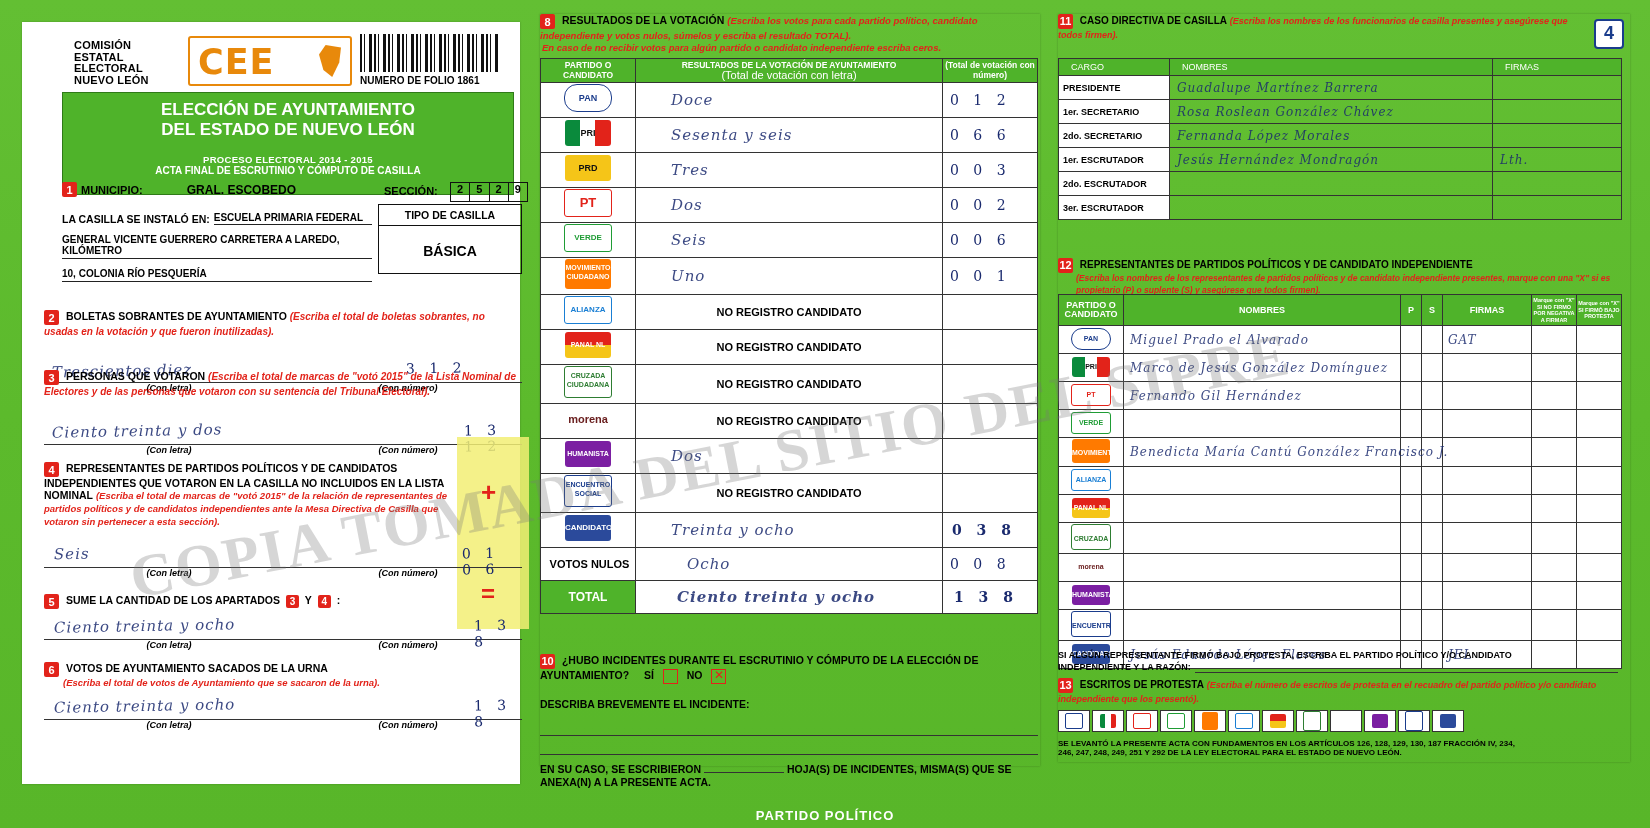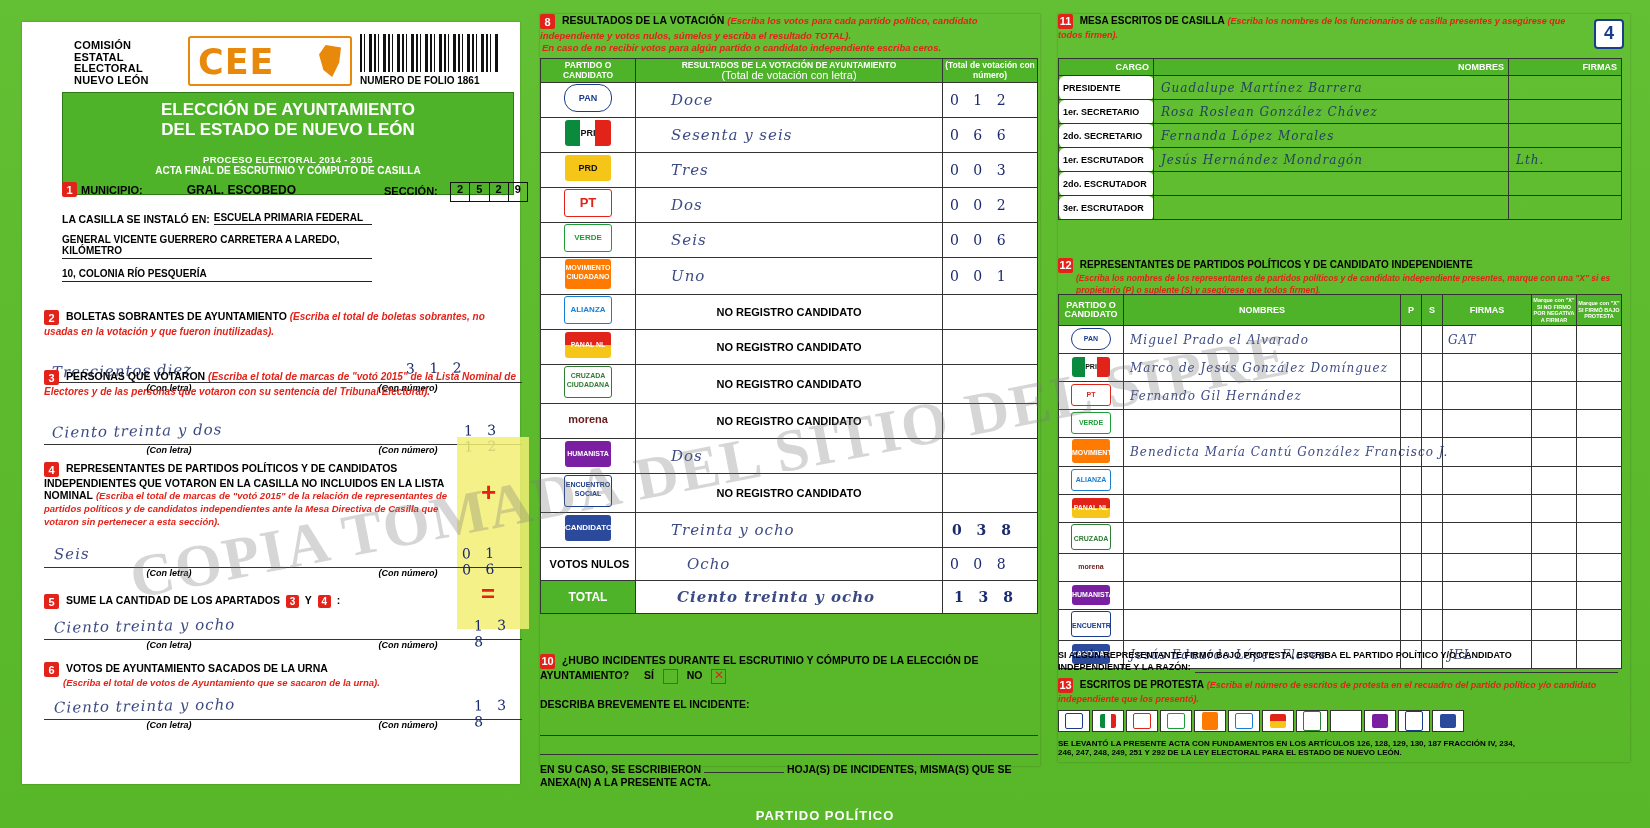--- a/index.html
+++ b/index.html
@@ -114,22 +114,22 @@
   .l-pnanl{background:linear-gradient(180deg,#e2231a 50%,#f5c518 50%);color:#fff;font-size:7px;}
   .l-cruzada{background:#fff;border:1px solid #2e7d32;color:#2e7d32;font-size:7px;line-height:9px;padding-top:4px;}
   .l-morena{background:#fff;color:#6b2020;font-size:11px;font-weight:bold;}
   .l-human{background:#7b1fa2;color:#fff;font-size:7px;}
   .l-encuentro{background:#fff;border:1px solid #1a3c8c;color:#1a3c8c;font-size:7px;line-height:9px;padding-top:4px;}
   .l-indep{background:#2b4a9b;color:#fff;font-size:8px;}
 
   
   table.mesa{border-collapse:collapse;width:100%;table-layout:fixed;}
   table.mesa th,table.mesa td{border:1px solid #333;font-size:9px;}
-  .mesa-hdr{background:#4fb32a;color:#fff;font-weight:bold;text-align:right;padding:3px 4px;font-size:10px;}
-  .mesa-cargo{font-weight:bold;font-size:8.5px;padding-left:4px;height:21px;background:#fff;border-radius:6px;}
+  .mesa-hdr{background:#4fb32a;color:#fff;font-weight:normal;text-align:left;padding:3px 12px;font-size:10px;}
+  .mesa-cargo{font-weight:bold;font-size:8.5px;padding-left:4px;height:21px;background:#fff;}
   .reps-hdr{background:#4fb32a;color:#fff;font-weight:bold;font-size:8px;text-align:center;line-height:9px;padding:2px 1px;}
   .rep-row td{height:25px;background:#fff;}
   .badge4{
     position:absolute;right:6px;top:5px;width:26px;height:26px;border:2px solid #1a3c8c;
     border-radius:4px;color:#1a3c8c;font-weight:bold;font-size:18px;text-align:center;line-height:24px;background:#fff;
   }
 
   .escritos-row{display:flex;gap:2px;margin-top:4px;}
   .escritos-row .cellp{width:30px;height:20px;border:1px solid #333;background:#fff;display:flex;align-items:center;justify-content:center;}
   .mini{width:16px;height:14px;border-radius:2px;}
@@ -192,20 +192,24 @@
     </div>
 
     <div style="position:absolute;left:362px;top:163px;font-size:11px;font-weight:bold;">SECCIÓN:</div>
     <div style="position:absolute;left:428px;top:160px;width:76px;height:18px;border:1.2px solid #111;display:flex;">
       <div style="flex:1;text-align:center;font-size:11px;font-weight:bold;border-right:1px solid #111;">2</div>
       <div style="flex:1;text-align:center;font-size:11px;font-weight:bold;border-right:1px solid #111;">5</div>
       <div style="flex:1;text-align:center;font-size:11px;font-weight:bold;border-right:1px solid #111;">2</div>
       <div style="flex:1;text-align:center;font-size:11px;font-weight:bold;">9</div>
     </div>
 
+    <div class="tipo-box" style="left:356px;top:182px;">
+      <div class="hdr">TIPO DE CASILLA</div>
+      <div class="val">BÁSICA</div>
+    </div>
 
     <div style="position:absolute;left:22px;top:288px;width:478px;">
       <div style="font-size:10.5px;line-height:12px;">
         <span class="num">2</span>
         <span class="b">BOLETAS SOBRANTES DE AYUNTAMIENTO</span>
         <span class="red it b" style="font-size:10px;">(Escriba el total de boletas sobrantes, no usadas en la votación y que fueron inutilizadas).</span>
       </div>
       <div style="position:relative;margin-top:24px;">
         <div style="border-bottom:1px solid #333;height:20px;"></div>
         <div class="handw" style="position:absolute;left:8px;top:0;">Trescientos diez</div>
@@ -423,21 +427,21 @@
         <span class="b">EN SU CASO, SE ESCRIBIERON</span>
         <span style="display:inline-block;width:80px;border-bottom:1px solid #333;"></span>
         <span class="b">HOJA(S) DE INCIDENTES, MISMA(S) QUE SE ANEXA(N) A LA PRESENTE ACTA.</span>
       </div>
     </div>
   </div>
 
   <div class="col" id="col3">
     <div style="position:absolute;left:0;top:0;width:520px;font-size:10px;line-height:11.5px;">
       <span class="num">11</span>
-      <span class="b">MESA ESCRITOS DE CASILLA</span>
+      <span class="b">CASO DIRECTIVA DE CASILLA</span>
       <span class="red it b" style="font-size:9px;">(Escriba los nombres de los funcionarios de casilla presentes y asegúrese que todos firmen).</span>
     </div>
     <div class="badge4">4</div>
 
     <table class="mesa" style="position:absolute;left:0;top:44px;width:564px;">
       <thead>
           <tr>
         <th class="mesa-hdr" style="width:86px;">CARGO</th>
         <th class="mesa-hdr">NOMBRES</th>
         <th class="mesa-hdr" style="width:104px;">FIRMAS</th>

